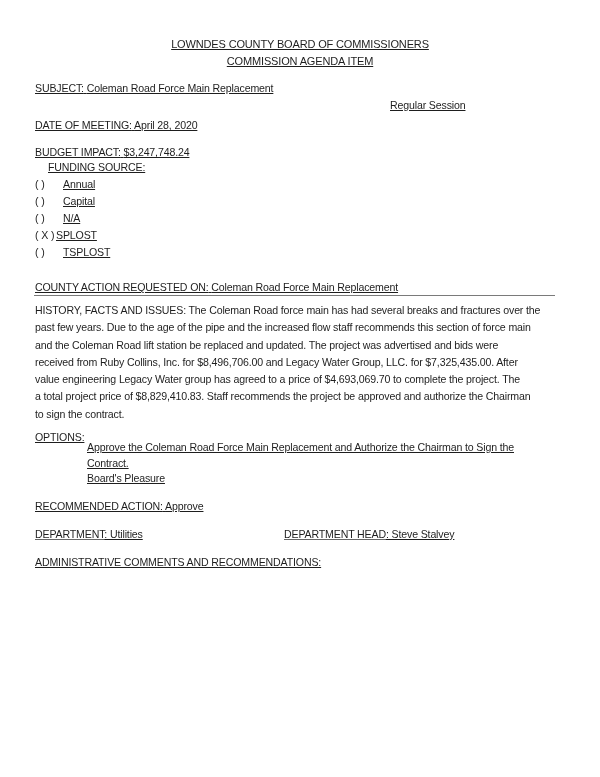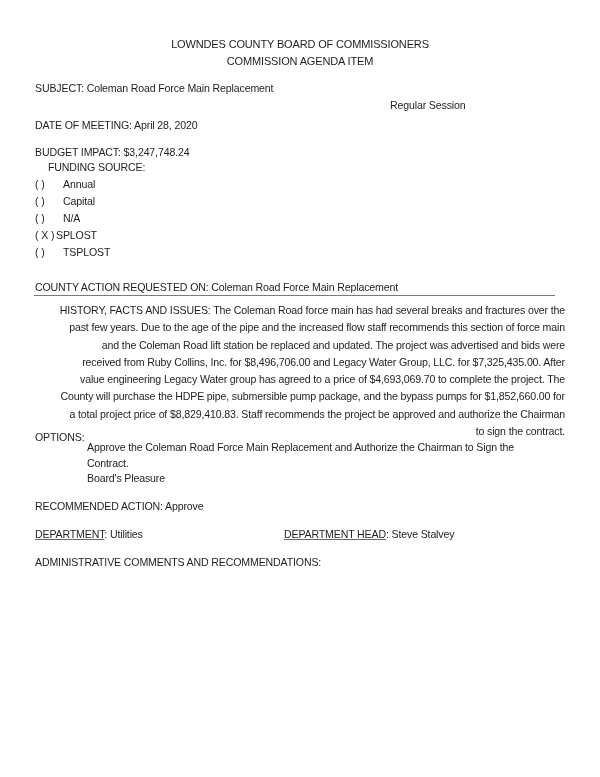--- a/index.html
+++ b/index.html
@@ -1,23 +1,23 @@
 <!DOCTYPE html>
 <html><head>
 <meta charset="utf-8">
 <style>
   html, body { margin: 0; padding: 0; background: #ffffff; }
   body { width: 600px; height: 777px; position: relative; overflow: hidden;
          font-family: "Liberation Sans", sans-serif; color: #1e1e1e; }
-  .t { position: absolute; font-size: 10.6px; line-height: 13px; white-space: nowrap; letter-spacing: -0.15px; }
+  .t { position: absolute; font-size: 10.6px; line-height: 13px; white-space: nowrap; letter-spacing: -0.15px; text-decoration: underline; }
   .center { left: 0; width: 600px; text-align: center; font-size: 11px; }
   .u { text-decoration: underline; text-decoration-color: #666; text-underline-offset: 1px; text-align: center; }
   .divider { position: absolute; left: 34px; width: 521px; top: 295px; height: 1px; background: #7a7a7a; }
   .para { position: absolute; left: 35px; width: 530px; font-size: 10.6px; letter-spacing: -0.15px; }
-  .para .line { display: block; height: 17.3px; line-height: 13px; white-space: nowrap; text-align: right; }
+  .para .line { display: block; height: 17.3px; line-height: 13px; white-space: nowrap; }
   .chk { display: inline-block; width: 28px; }
 </style>
 </head>
 <body>
 
 <div>
 
   <div class="t center" style="top:38px;">LOWNDES COUNTY BOARD OF COMMISSIONERS</div>
   <div class="t center" style="top:55px;">COMMISSION AGENDA ITEM</div>
 
@@ -62,21 +62,20 @@
   </div>
 
   <div class="divider"></div>
 
   <div class="para" style="top:304px;">
     <span class="line">HISTORY, FACTS AND ISSUES: The Coleman Road force main has had several breaks and fractures over the</span>
     <span class="line">past few years. Due to the age of the pipe and the increased flow staff recommends this section of force main</span>
     <span class="line">and the Coleman Road lift station be replaced and updated. The project was advertised and bids were</span>
     <span class="line">received from Ruby Collins, Inc. for $8,496,706.00 and Legacy Water Group, LLC. for $7,325,435.00. After</span>
     <span class="line">value engineering Legacy Water group has agreed to a price of $4,693,069.70 to complete the project. The</span>
-    <span class="line">County will purchase the HDPE pipe, submersible pump package, and the bypass pumps for $1,852,660.00 for</span>
     <span class="line">a total project price of $8,829,410.83. Staff recommends the project be approved and authorize the Chairman</span>
     <span class="line">to sign the contract.</span>
   </div>
 
   <div class="t" style="left:35px; top:431px;">OPTIONS:</div>
   <div class="t" style="left:87px; top:441px;">Approve the Coleman Road Force Main Replacement and Authorize the Chairman to Sign the</div>
   <div class="t" style="left:87px; top:457px;">Contract.</div>
   <div class="t" style="left:87px; top:472px;">Board's Pleasure</div>
 
   <div class="t" style="left:35px; top:500px;">

